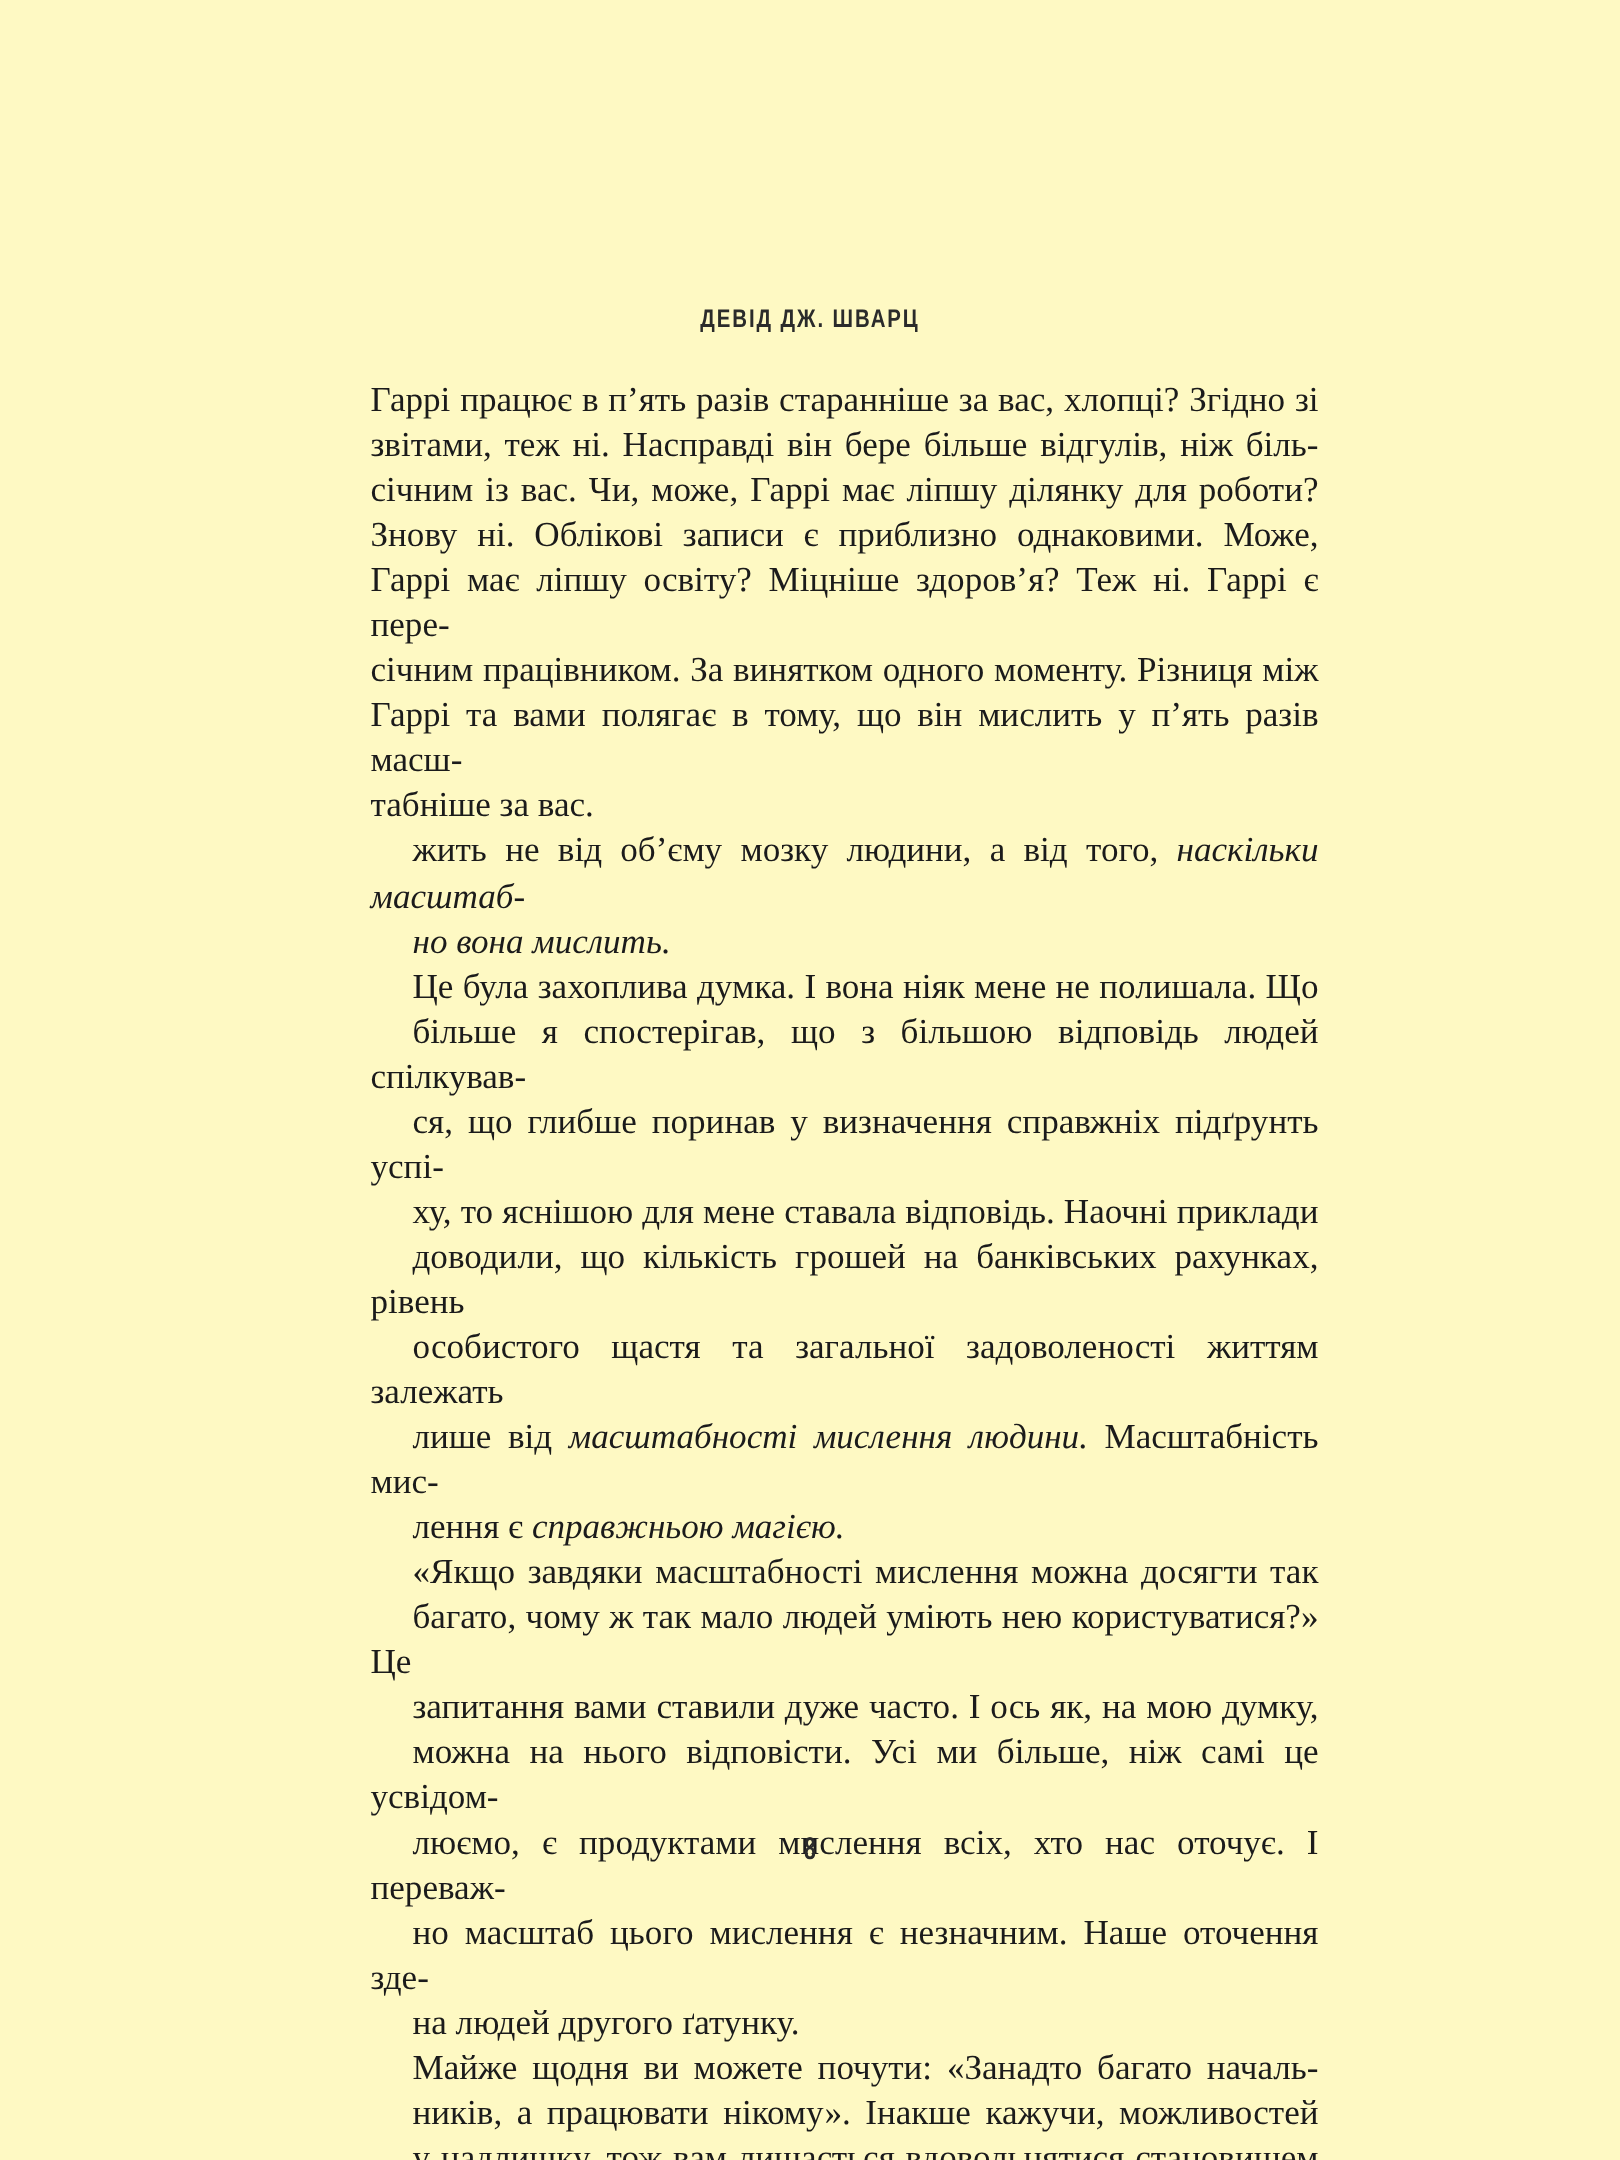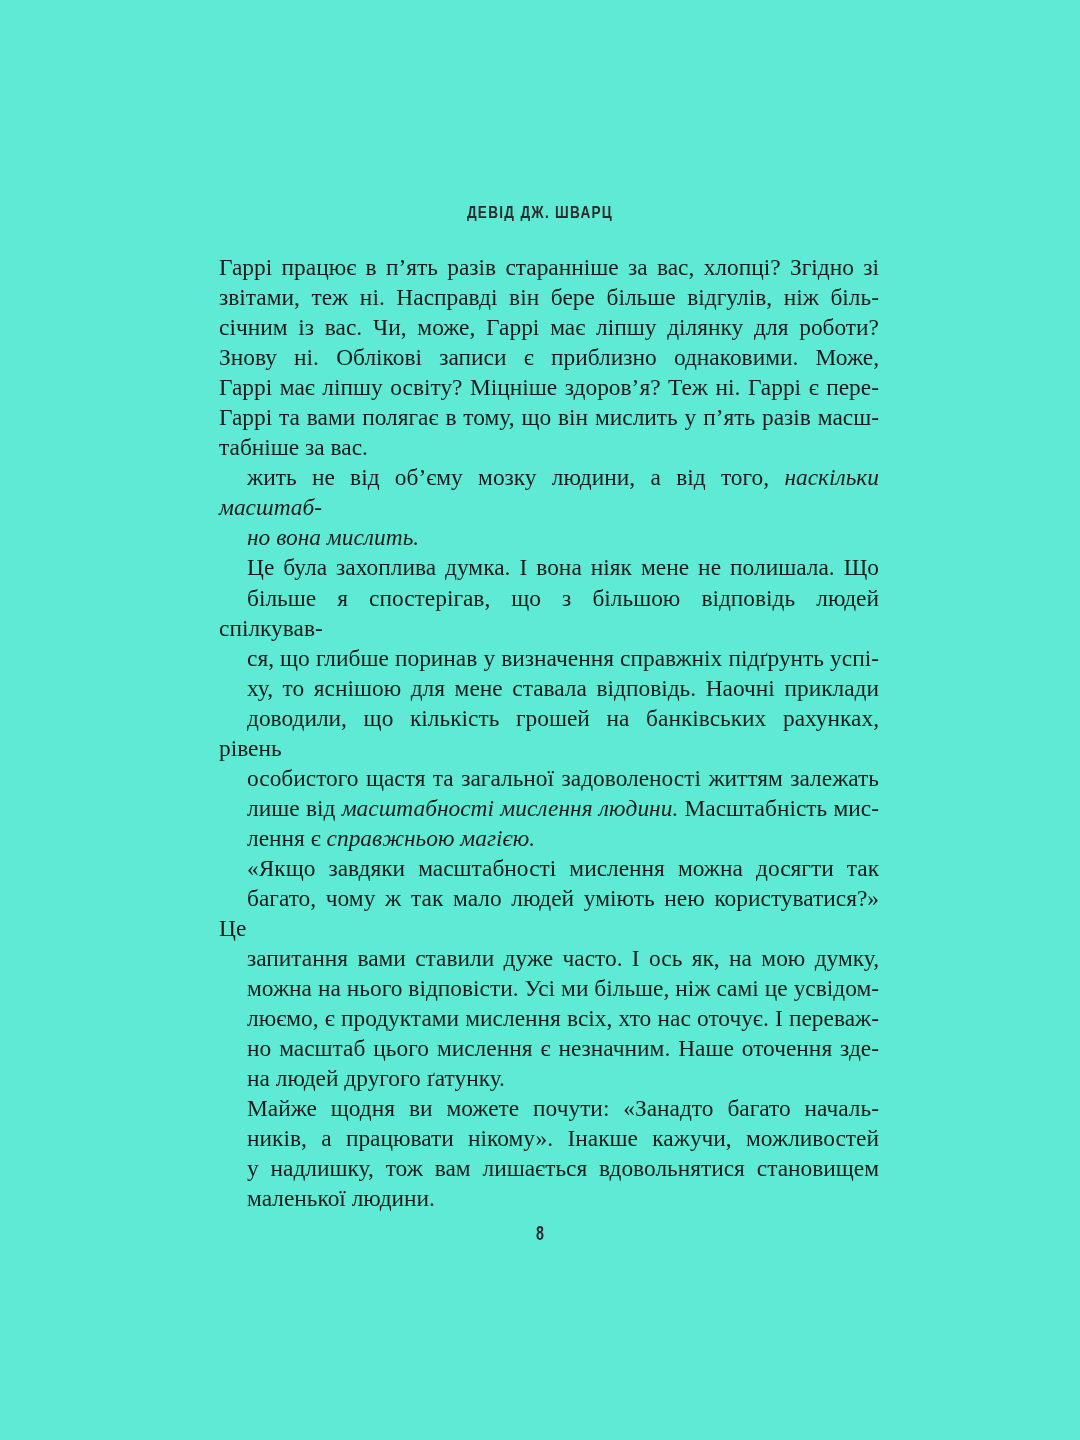--- a/index.html
+++ b/index.html
@@ -6,21 +6,21 @@
   html, body {
     margin: 0;
     padding: 0;
     background: #ffffff;
   }
 
   .page {
     position: relative;
     width: 1080px;
     height: 1440px;
-    background: #5eead4;
+    background: #fef9c3;
     margin: 0 auto;
     overflow: hidden;
     box-sizing: border-box;
   }
 
   
   .running-head {
     position: absolute;
     top: 204px;
     left: 0;
@@ -61,20 +61,21 @@
   .textblock p.no-indent {
     text-indent: 0;
   }
 
   
   .textblock p .ln {
     display: block;
     text-align: justify;
     text-align-last: justify;
     text-indent: inherit;
+    margin-left: 28px;
   }
 
   .textblock p .ln:first-child {
     text-indent: 28px;
   }
 
   .textblock p.no-indent .ln:first-child {
     text-indent: 0;
   }
 
@@ -110,20 +111,21 @@
 
   <div class="running-head">ДЕВІД ДЖ. ШВАРЦ</div>
 
   <div class="textblock">
     <p class="no-indent">
         <span class="ln">Гаррі працює в п’ять разів старанніше за вас, хлопці? Згідно зі</span>
         <span class="ln">звітами, теж ні. Насправді він бере більше відгулів, ніж біль-</span>
         <span class="ln">січним із вас. Чи, може, Гаррі має ліпшу ділянку для роботи?</span>
         <span class="ln">Знову ні. Облікові записи є приблизно однаковими. Може,</span>
         <span class="ln">Гаррі має ліпшу освіту? Міцніше здоров’я? Теж ні. Гаррі є пере-</span>
+        <span class="ln">січним працівником. За винятком одного моменту. Різниця між</span>
         <span class="ln">Гаррі та вами полягає в тому, що він мислить у п’ять разів масш-</span>
         <span class="ln last">табніше за вас.</span>
       </p>
     <p>
         <span class="ln">жить не від об’єму мозку людини, а від того, <em>наскільки масштаб-</em></span>
         <span class="ln last"><em>но вона мислить.</em></span>
       </p>
     <p>
         <span class="ln">Це була захоплива думка. І вона ніяк мене не полишала. Що</span>
         <span class="ln">більше я спостерігав, що з більшою відповідь людей спілкував-</span>

